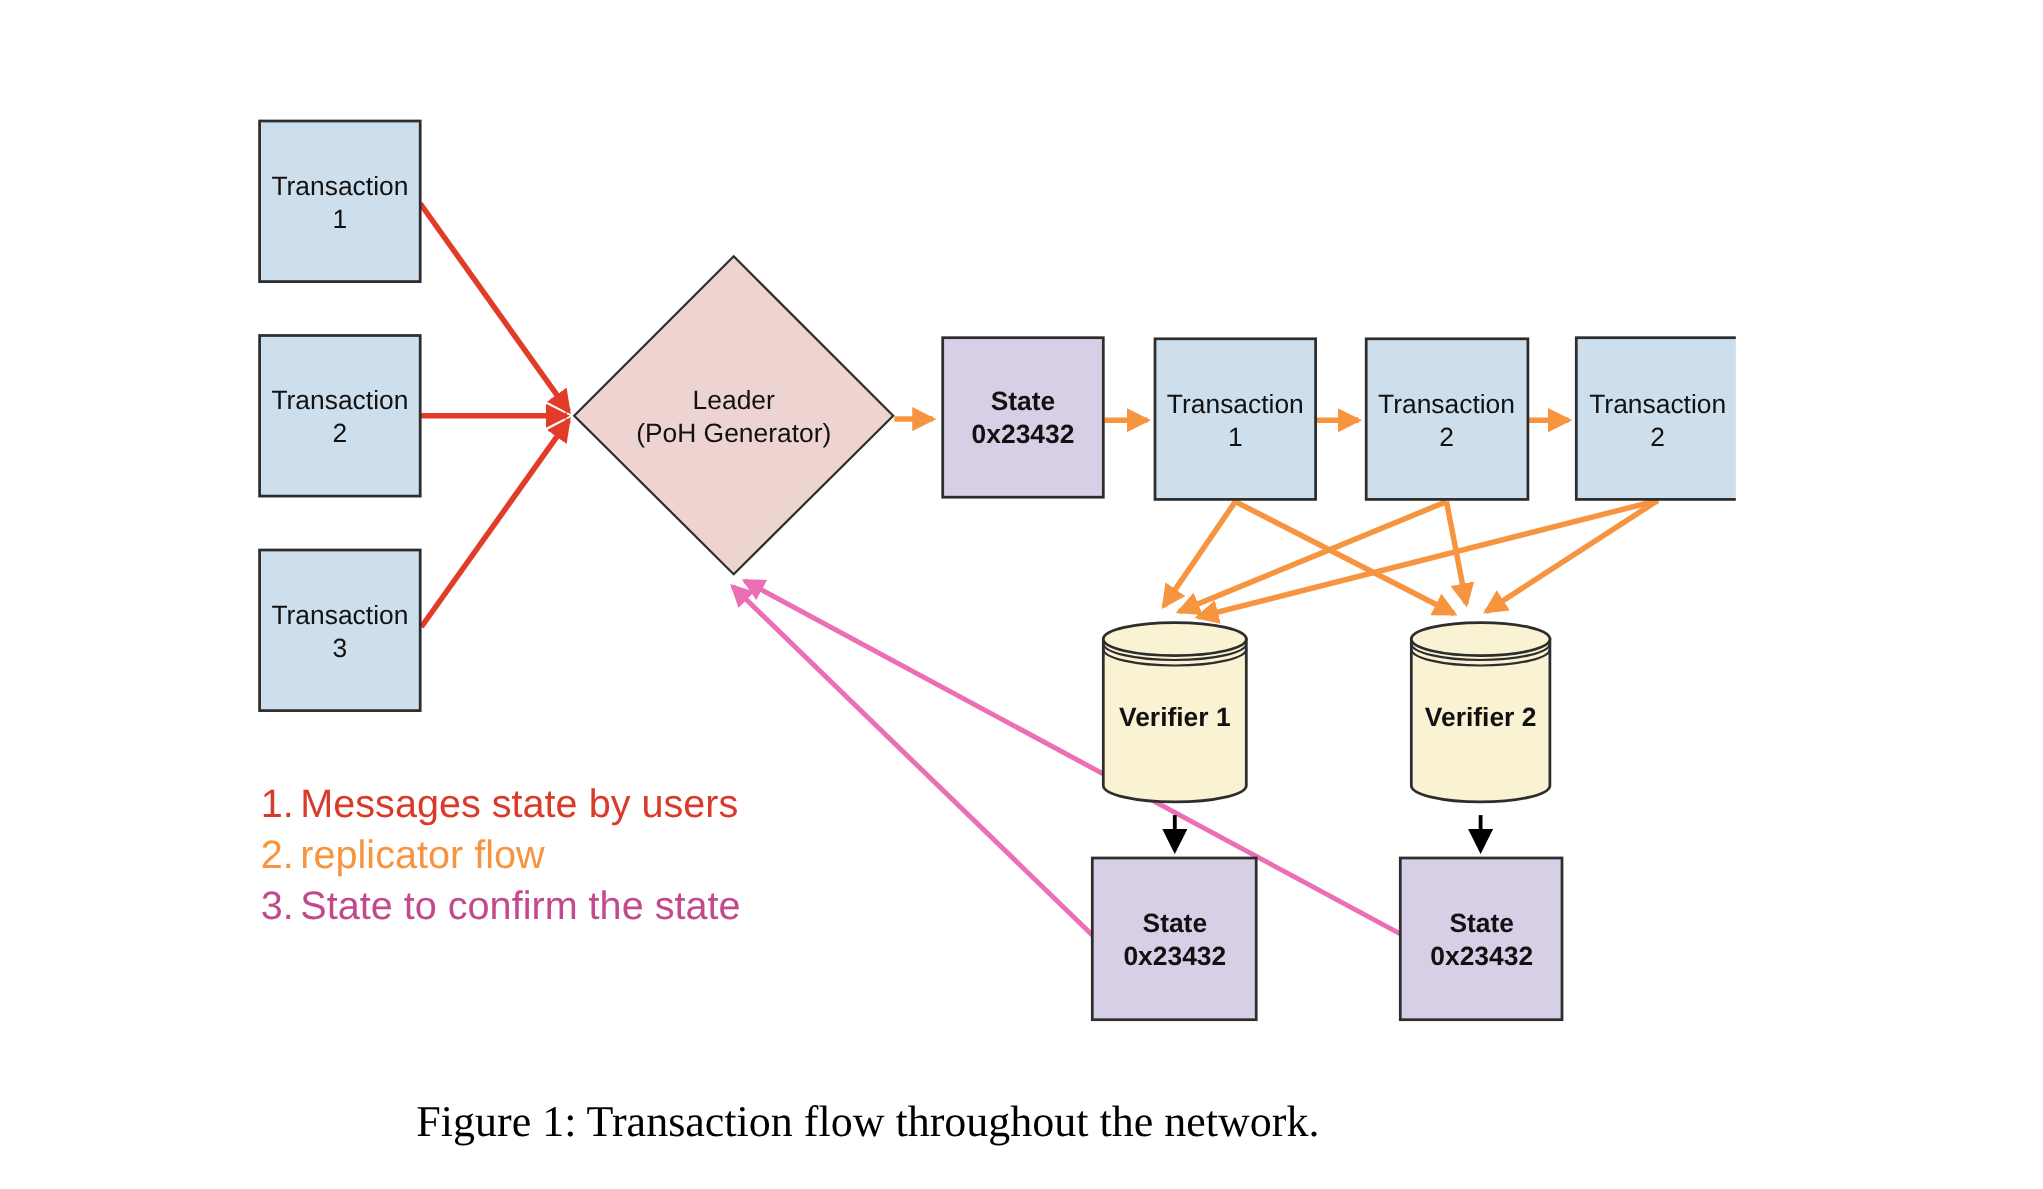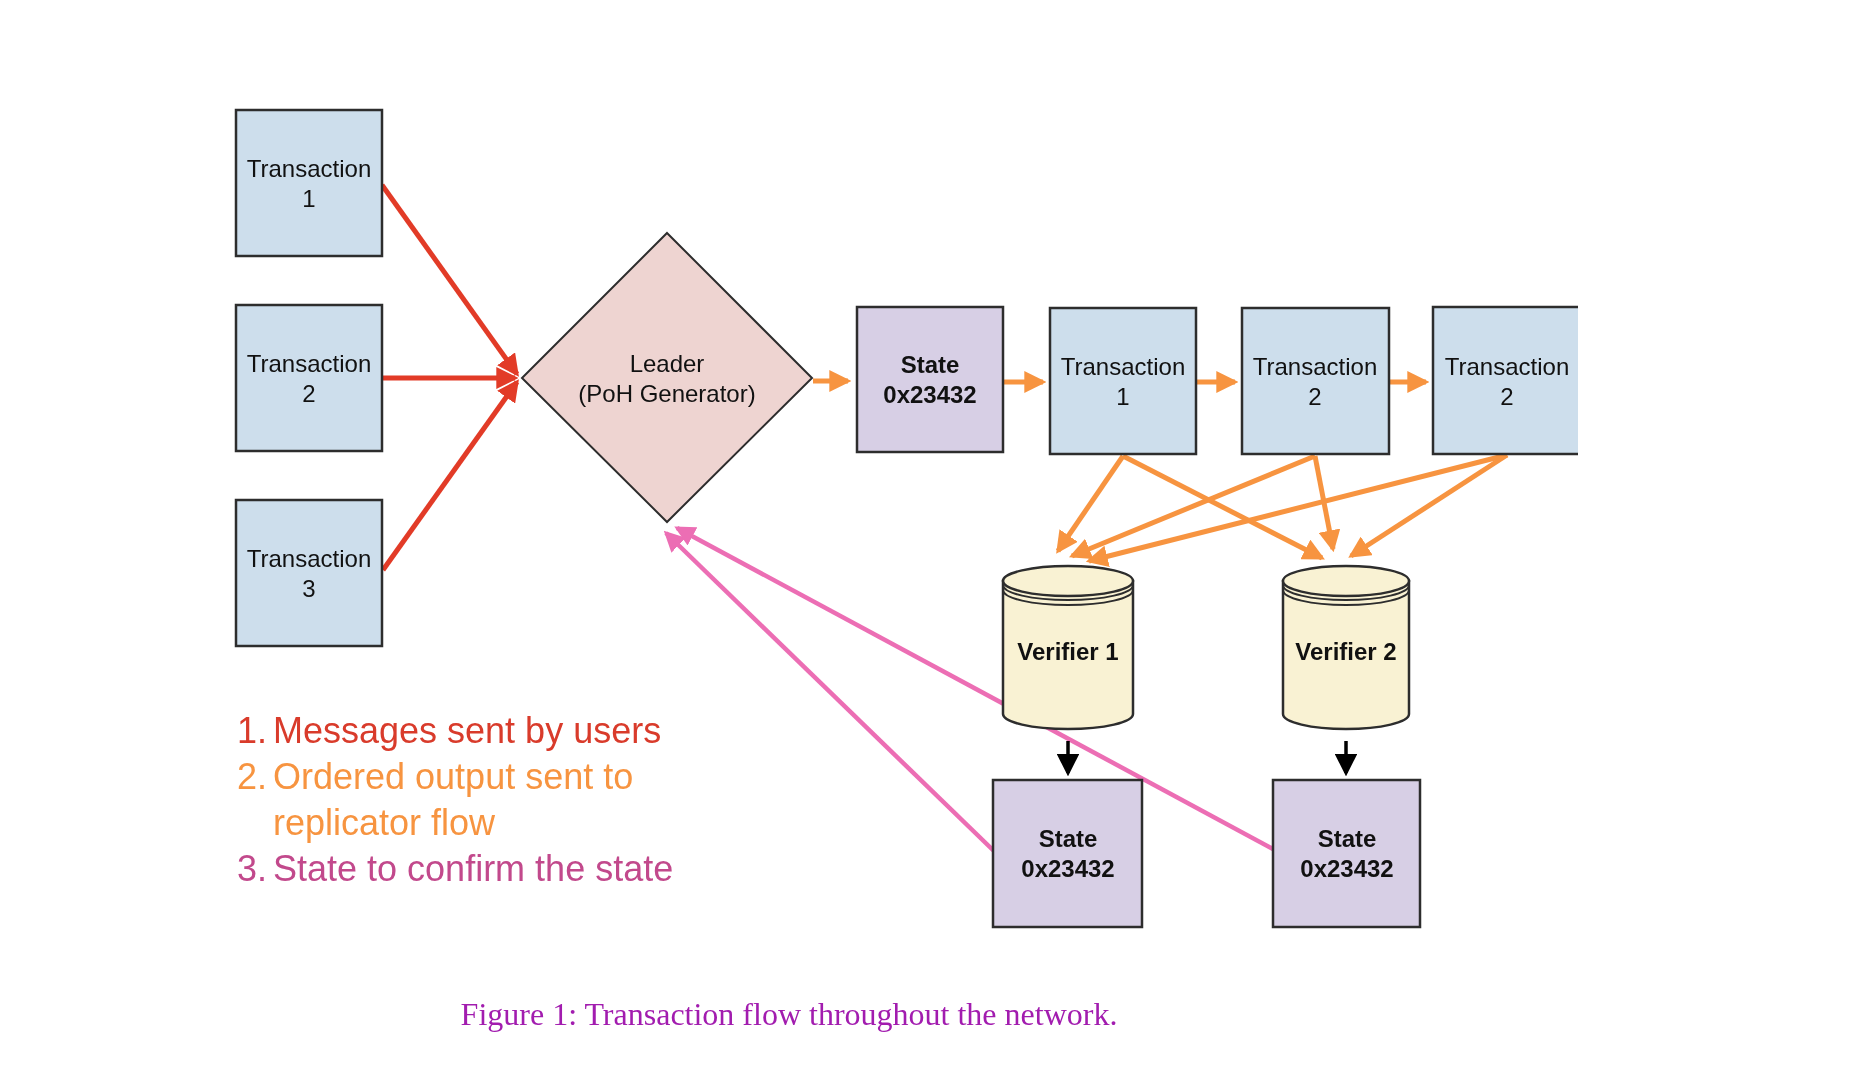--- a/index.html
+++ b/index.html
@@ -26,21 +26,21 @@
   }
   .legend-row { display:flex; }
   .legend-num { width:36px; flex:none; }
   .c-red     { color:#d93b2b; }
   .c-orange  { color:#f79440; }
   .c-magenta { color:#c2498c; }
 
   .caption {
     position:absolute; left:0; right:0; top:996px; text-align:center;
     font-family:"Liberation Serif","DejaVu Serif",serif;
-    font-size:32px; color:#a21caf;
+    font-size:40px; color:#000000;
   }
 </style>
 </head>
 <body>
 
 <div class="stage">
 
 <svg class="diagram" width="1857" height="1081" viewBox="0 0 1857 1081">
   <defs>
     <marker id="m-red" viewBox="0 0 10 10" refX="8.5" refY="5" markerWidth="4.4" markerHeight="4.4" orient="auto" markerUnits="strokeWidth">
@@ -147,27 +147,26 @@
     <rect class="node-rect" x="1273" y="780" width="147" height="147" fill="#d7cfe5" stroke="#2d2d2d"></rect>
     <text class="lbl lbl-bold" x="1347" y="847">State</text>
     <text class="lbl lbl-bold" x="1347" y="877">0x23432</text>
   </g>
 </svg>
 
 <div class="legend">
   <div class="legend-row c-red">
     <div class="legend-num">1.</div>
     <div class="legend-text">
-      <div>Messages sent by users</div>
+      <div>Messages state by users</div>
     </div>
   </div>
   <div class="legend-row c-orange">
     <div class="legend-num">2.</div>
     <div class="legend-text">
-      <div>Ordered output sent to</div>
       <div>replicator flow</div>
     </div>
   </div>
   <div class="legend-row c-magenta">
     <div class="legend-num">3.</div>
     <div class="legend-text">
       <div>State to confirm the state</div>
     </div>
   </div>
 </div>

